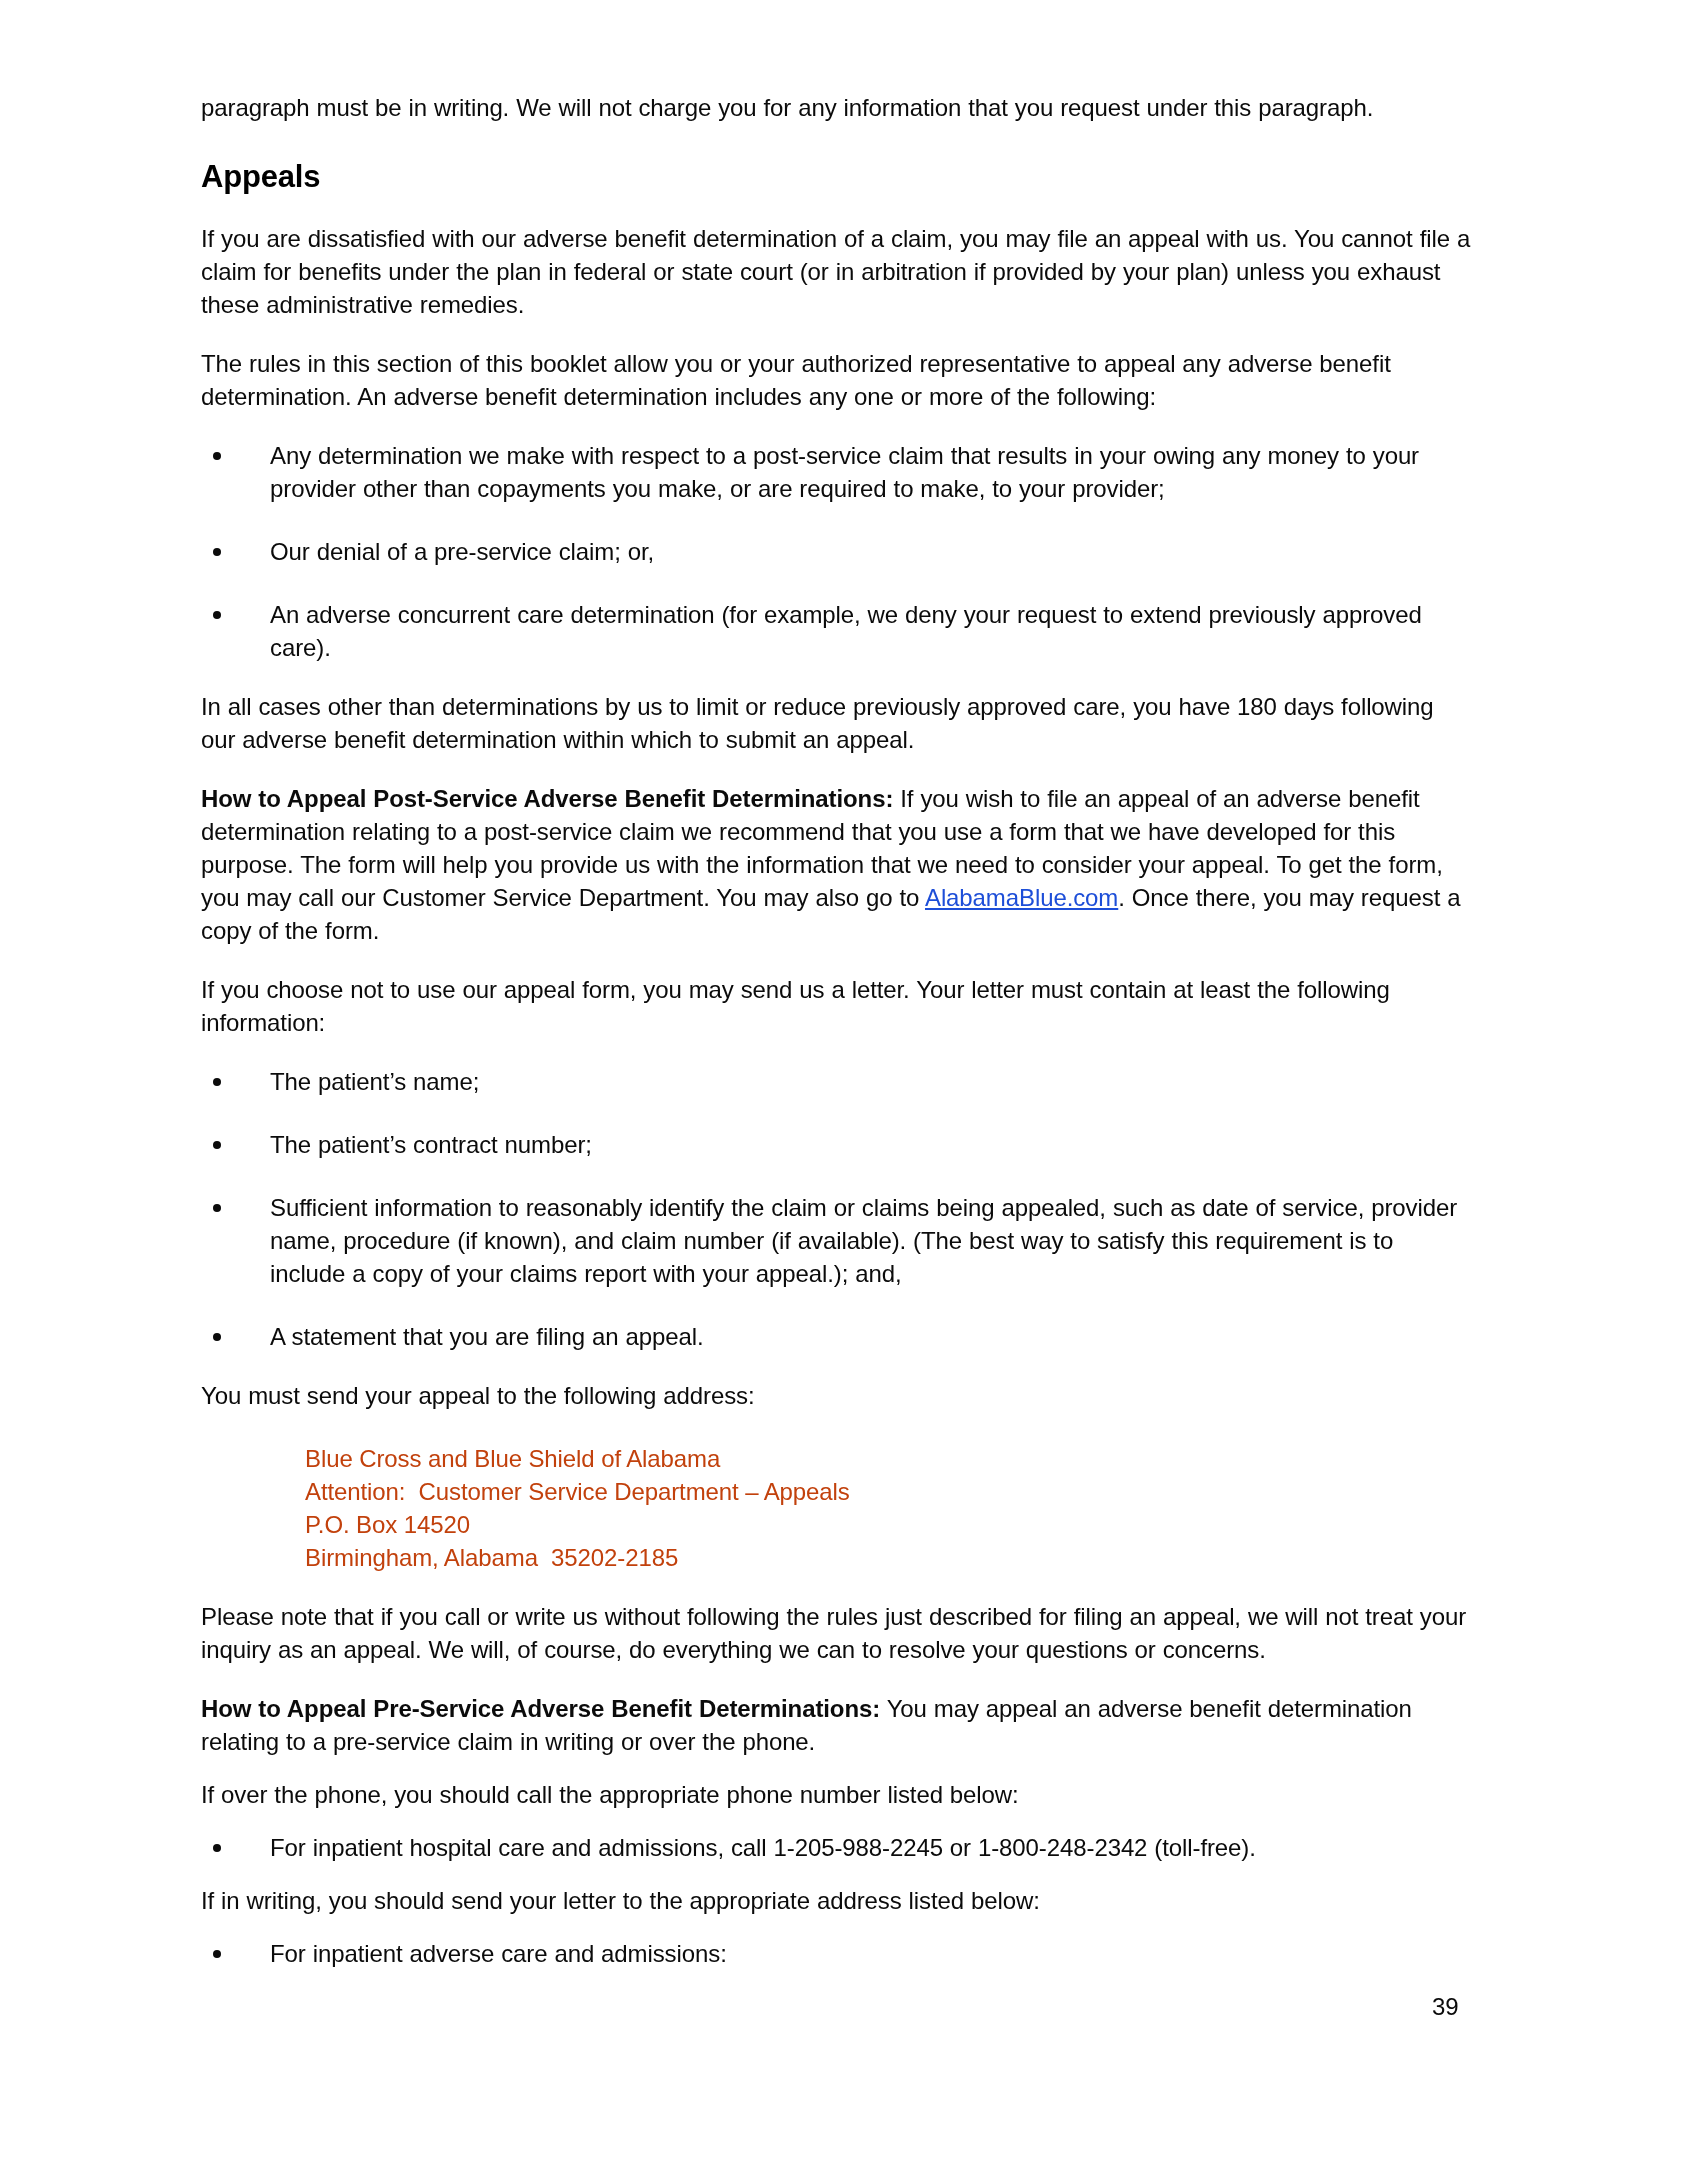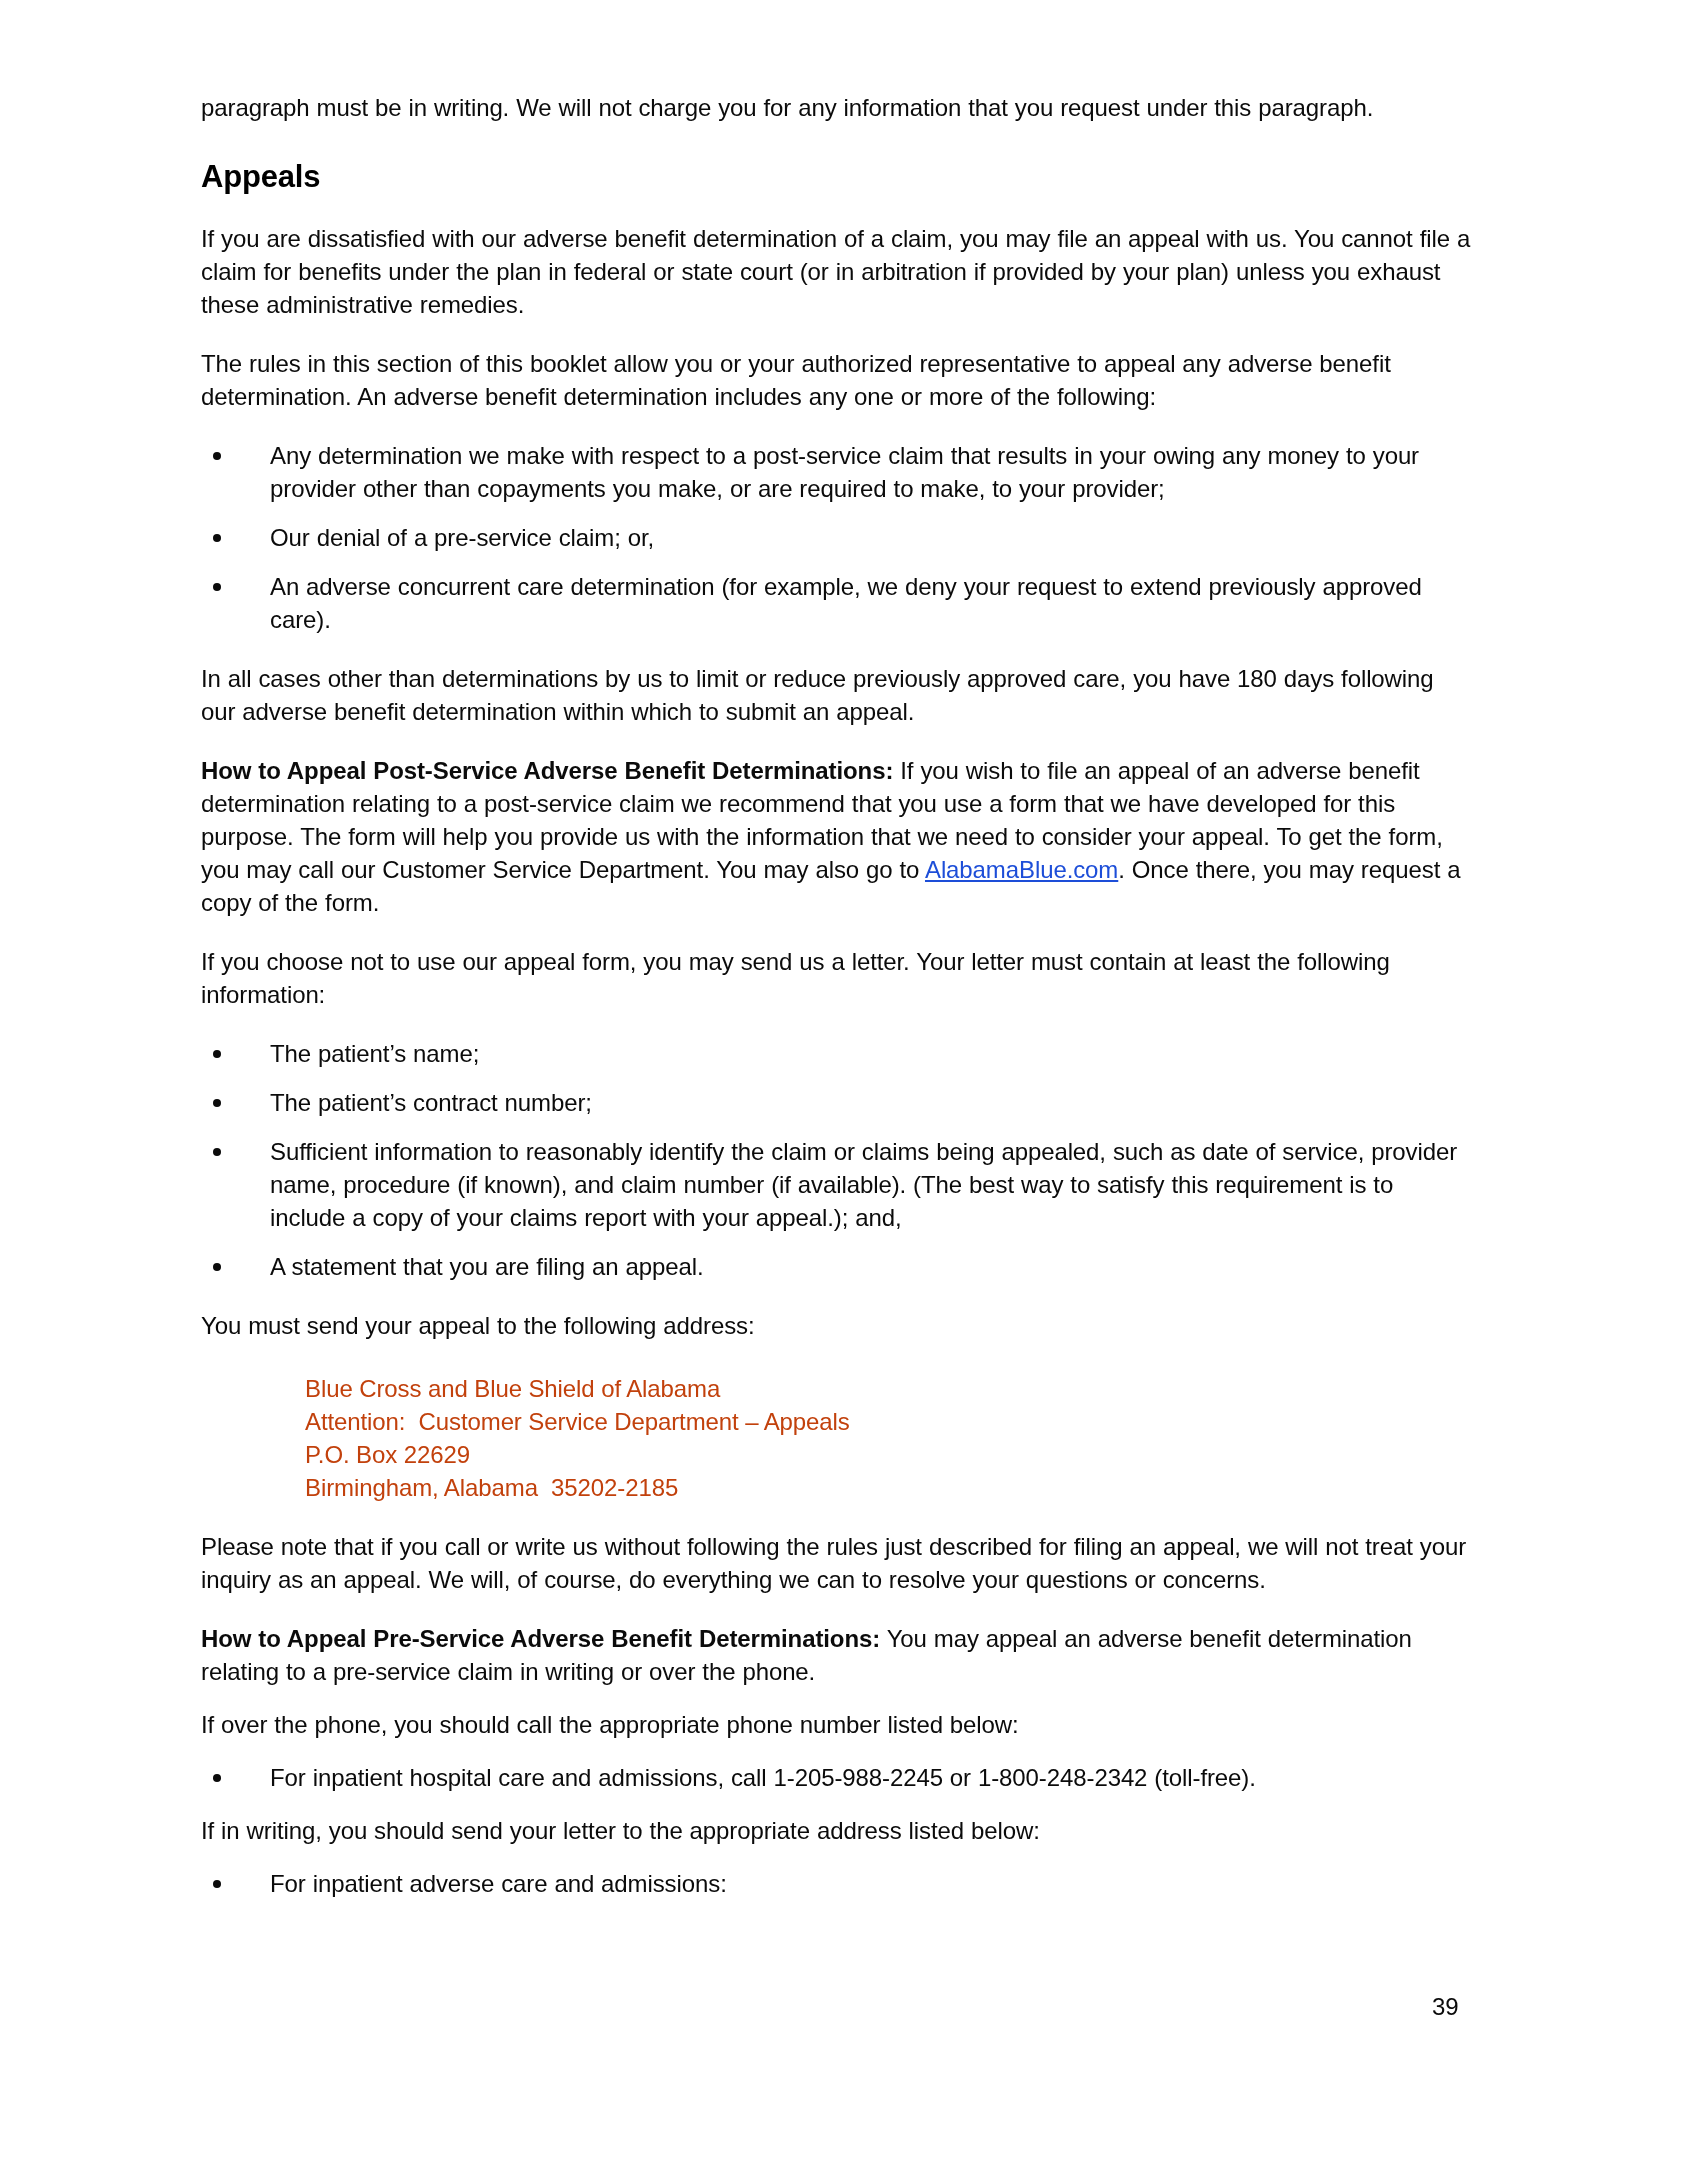--- a/index.html
+++ b/index.html
@@ -69,21 +69,21 @@
   ul.bullets > li {
     position: relative;
     padding-left: 59px;
     margin: 0 0 0 10px;
     font-size: 24px;
     line-height: 33px;
     letter-spacing: -0.1px;
     word-spacing: 0.4px;
     color: #0b0b0b;
   }
-  ul.bullets > li + li { margin-top: 16px; }
+  ul.bullets > li + li { margin-top: 30px; }
   ul.bullets > li .dot {
     position: absolute;
     left: 2px;
     top: 13px;
     width: 8px;
     height: 8px;
     border-radius: 50%;
     background: #0b0b0b;
   }
 
@@ -189,21 +189,21 @@
 
     <div class="gap-md"></div>
 
     <p class="para">You must send your appeal to the following address:</p>
 
     <div class="gap-lg"></div>
 
     <div class="address-block">
       <span class="addr-line">Blue Cross and Blue Shield of Alabama</span>
       <span class="addr-line">Attention:  Customer Service Department – Appeals</span>
-      <span class="addr-line">P.O. Box 22629</span>
+      <span class="addr-line">P.O. Box 14520</span>
       <span class="addr-line">Birmingham, Alabama  35202-2185</span>
     </div>
 
     <div class="gap-md"></div>
 
     <p class="para">Please note that if you call or write us without following the rules just described for filing an appeal, we will not treat your inquiry as an appeal.  We will, of course, do everything we can to resolve your questions or concerns.</p>
 
     <div class="gap-md"></div>
 
     <p class="para">

